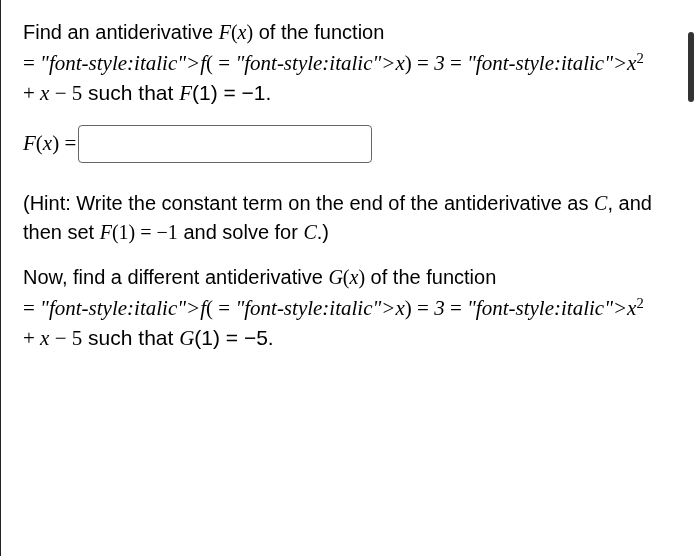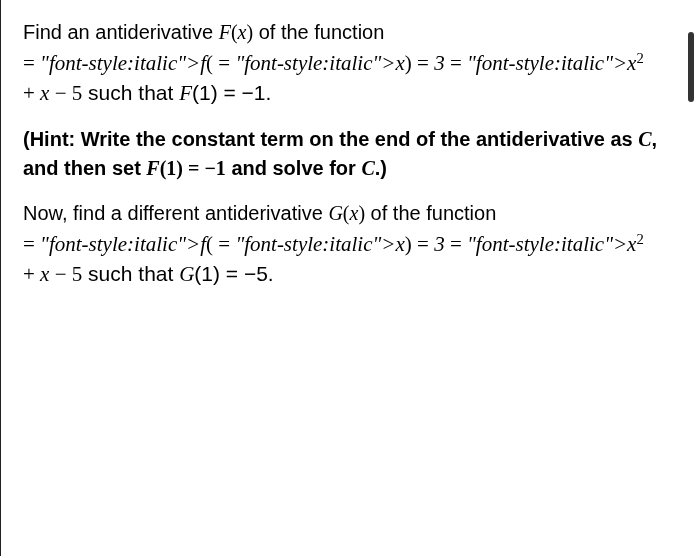--- a/index.html
+++ b/index.html
@@ -62,35 +62,39 @@
   }
   input.answer {
     width: 280px;
     height: 32px;
     border: 1px solid #666;
     border-radius: 4px;
     font-size: 18px;
     padding: 2px 6px;
     background: #fff;
   }
-  .gap-small { margin-top: 10px; font-weight: bold; }
+  .gap-small { margin-top: 10px; }
   .gap { margin-top: 8px; }
 </style>
 </head>
 <body>
 
 <div class="page">
 
   <p>
     <span>Find an antiderivative <span style="font-family:'Cambria Math','Times New Roman',serif"><span style="font-style:italic">F</span>(<span style="font-style:italic">x</span>)</span> of the function</span><br>
     <span class="math">
       <span><span style<span="" style="font-style:normal"> = </span>"font-style:italic"&gt;f<span style="font-style:normal">(</span><span style<span="" style="font-style:normal"> = </span>"font-style:italic"&gt;x<span style="font-style:normal">)</span> <span style="font-style:normal"> = </span> 3<span style<span="" style="font-style:normal"> = </span>"font-style:italic"&gt;x</span><span class="sup">2</span><span class="math-up" style="font-style:normal"><span style="font-style:normal"> + <span style="font-style:italic">x</span> − 5</span><span style="font-family:Arial,Helvetica,sans-serif;font-style:normal"> such that <span style="font-family:'Cambria Math','Times New Roman',serif;font-style:italic">F</span>(1) = −1.</span></span>
     </span>
   </p>
 
+  <div class="row">
+    <span class="lhs"><span style="font-style:italic">F</span><span style="font-style:normal">(</span><span style="font-style:italic">x</span><span style="font-style:normal">) =</span></span>
+    <input class="answer" type="text" value="" style="">
+  </div>
 
   <p class="gap-small">(Hint: Write the constant term on the end of the antiderivative as <span style="font-family:'Cambria Math','Times New Roman',serif;font-style:italic">C</span>, and then set <span style="font-family:'Cambria Math','Times New Roman',serif"><span style="font-style:italic">F</span>(1) = −1</span> and solve for <span style="font-family:'Cambria Math','Times New Roman',serif;font-style:italic">C</span>.)</p>
 
   <p class="gap">
     <span>Now, find a different antiderivative <span style="font-family:'Cambria Math','Times New Roman',serif"><span style="font-style:italic">G</span>(<span style="font-style:italic">x</span>)</span> of the function</span><br>
     <span class="math">
       <span><span style<span="" style="font-style:normal"> = </span>"font-style:italic"&gt;f<span style="font-style:normal">(</span><span style<span="" style="font-style:normal"> = </span>"font-style:italic"&gt;x<span style="font-style:normal">)</span> <span style="font-style:normal"> = </span> 3<span style<span="" style="font-style:normal"> = </span>"font-style:italic"&gt;x</span><span class="sup">2</span><span class="math-up" style="font-style:normal"><span style="font-style:normal"> + <span style="font-style:italic">x</span> − 5</span><span style="font-family:Arial,Helvetica,sans-serif;font-style:normal"> such that <span style="font-family:'Cambria Math','Times New Roman',serif;font-style:italic">G</span>(1) = −5.</span></span>
     </span>
   </p>
 

